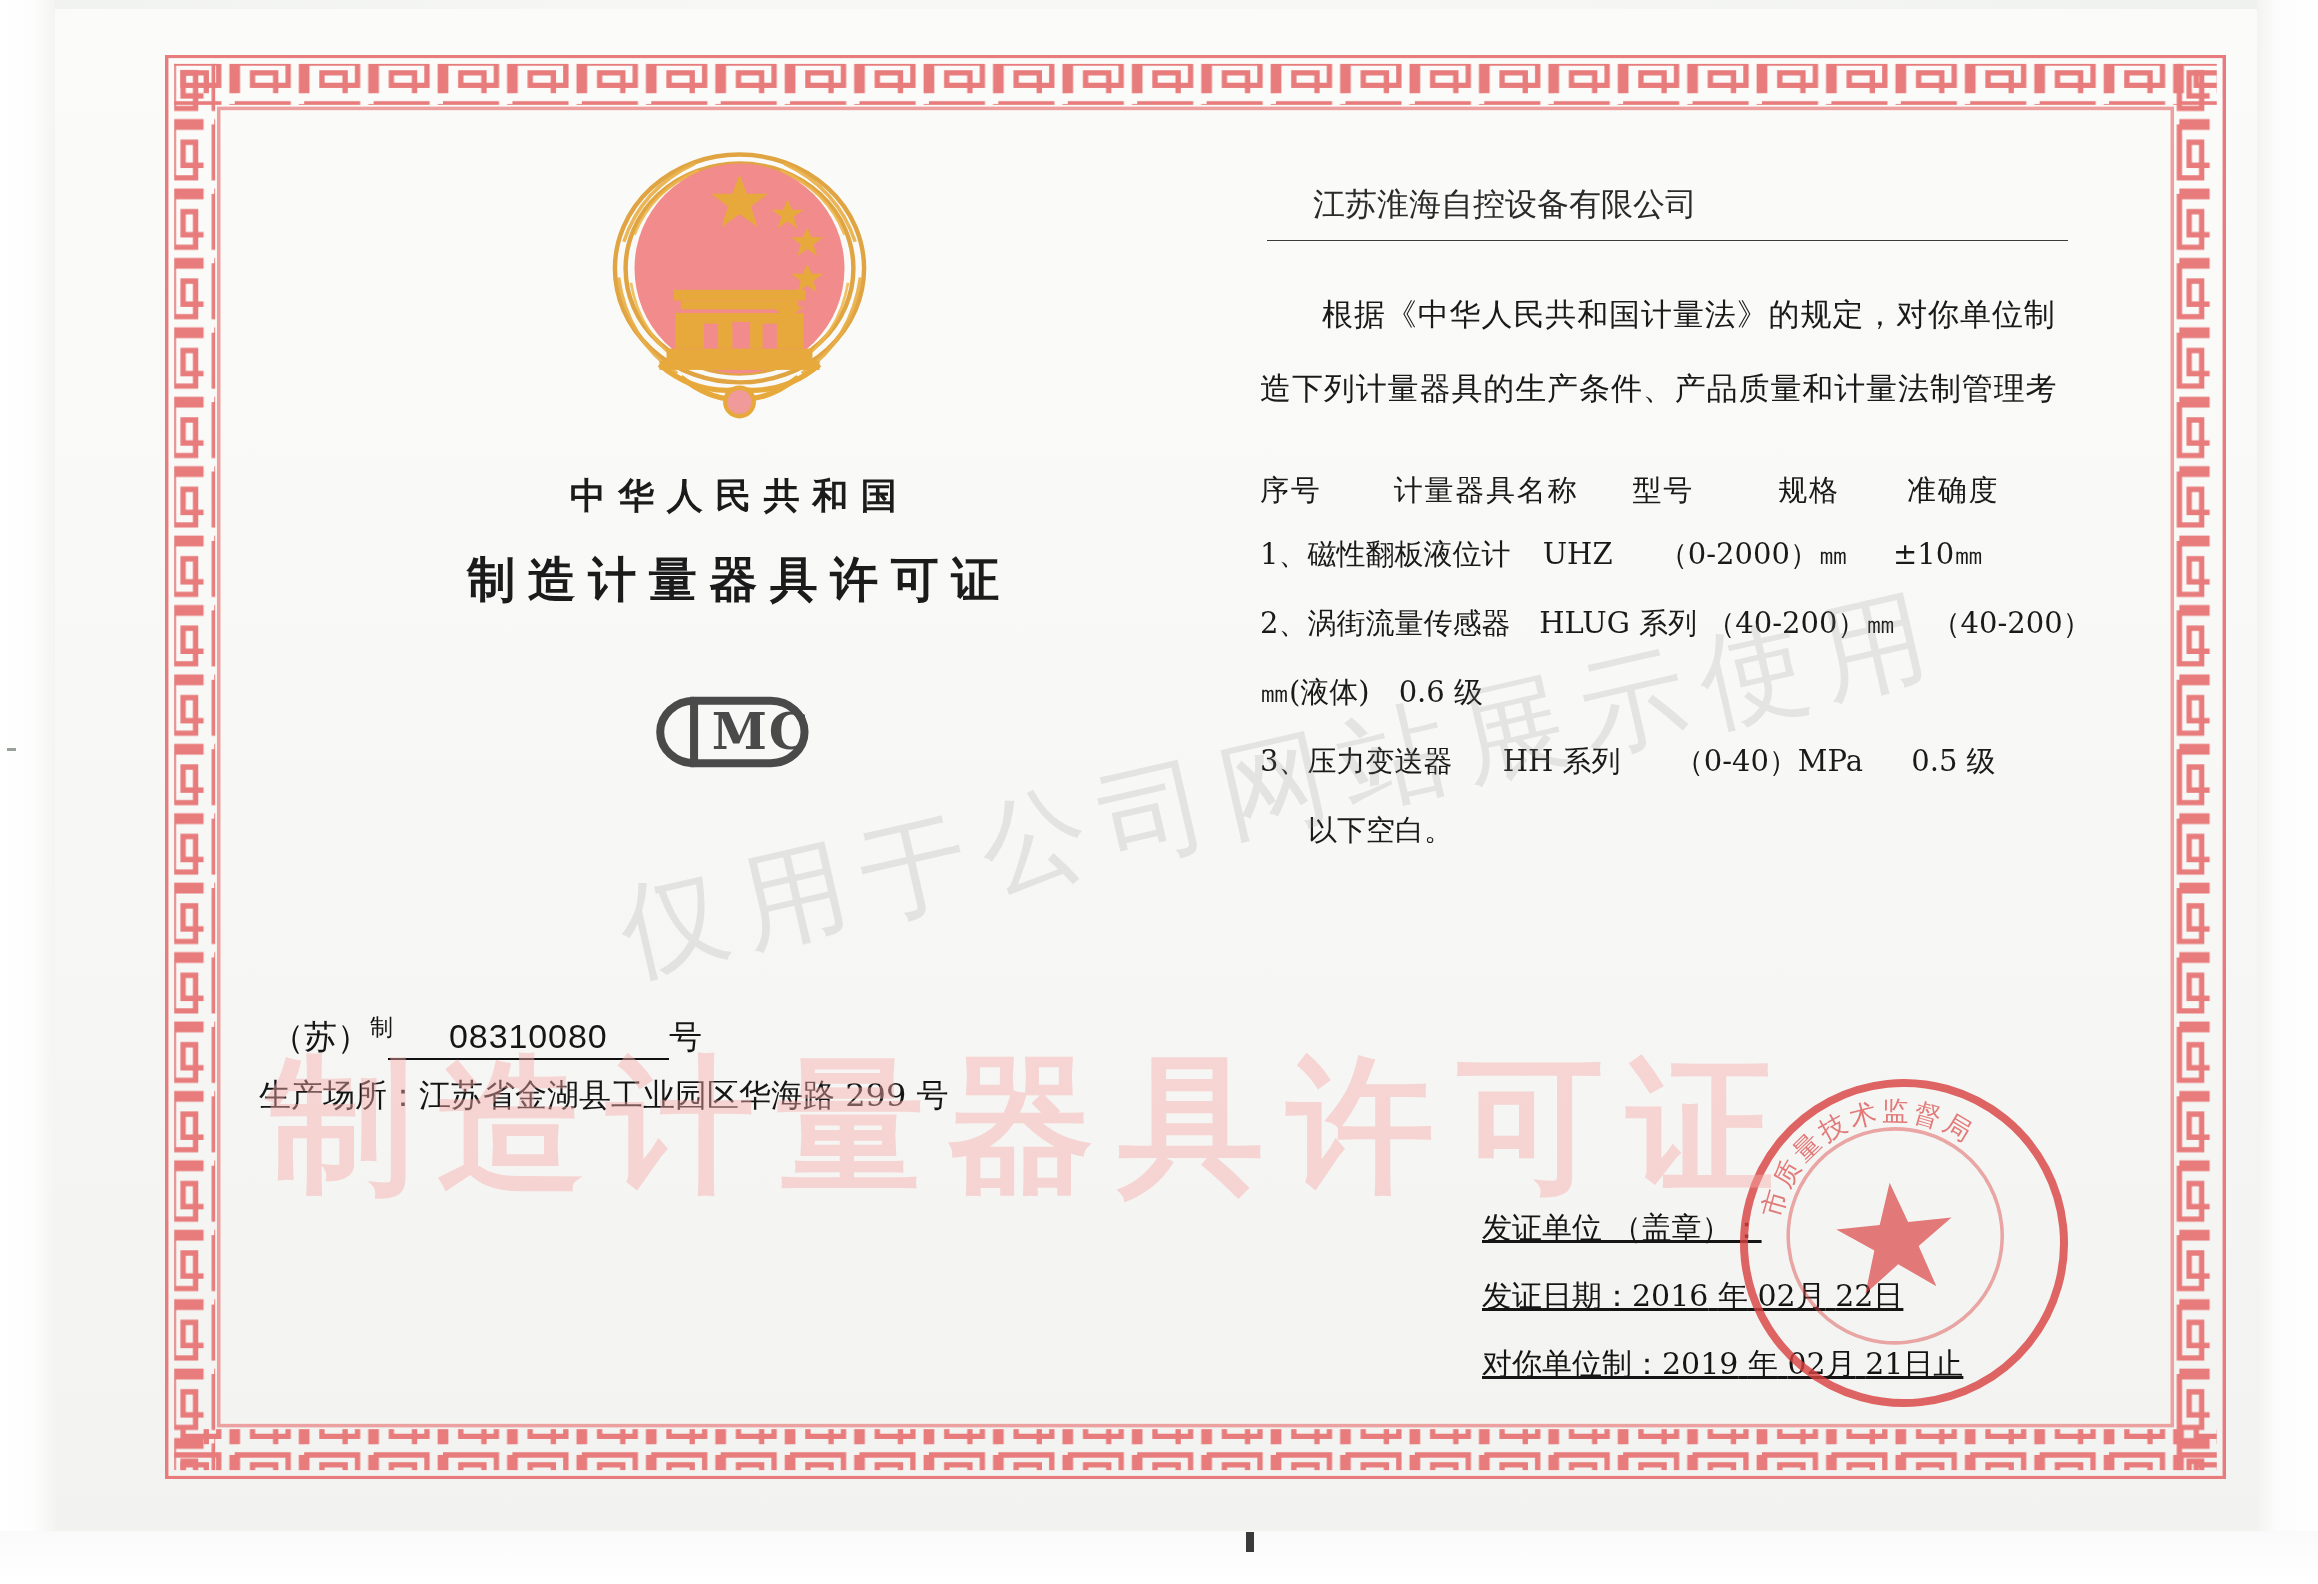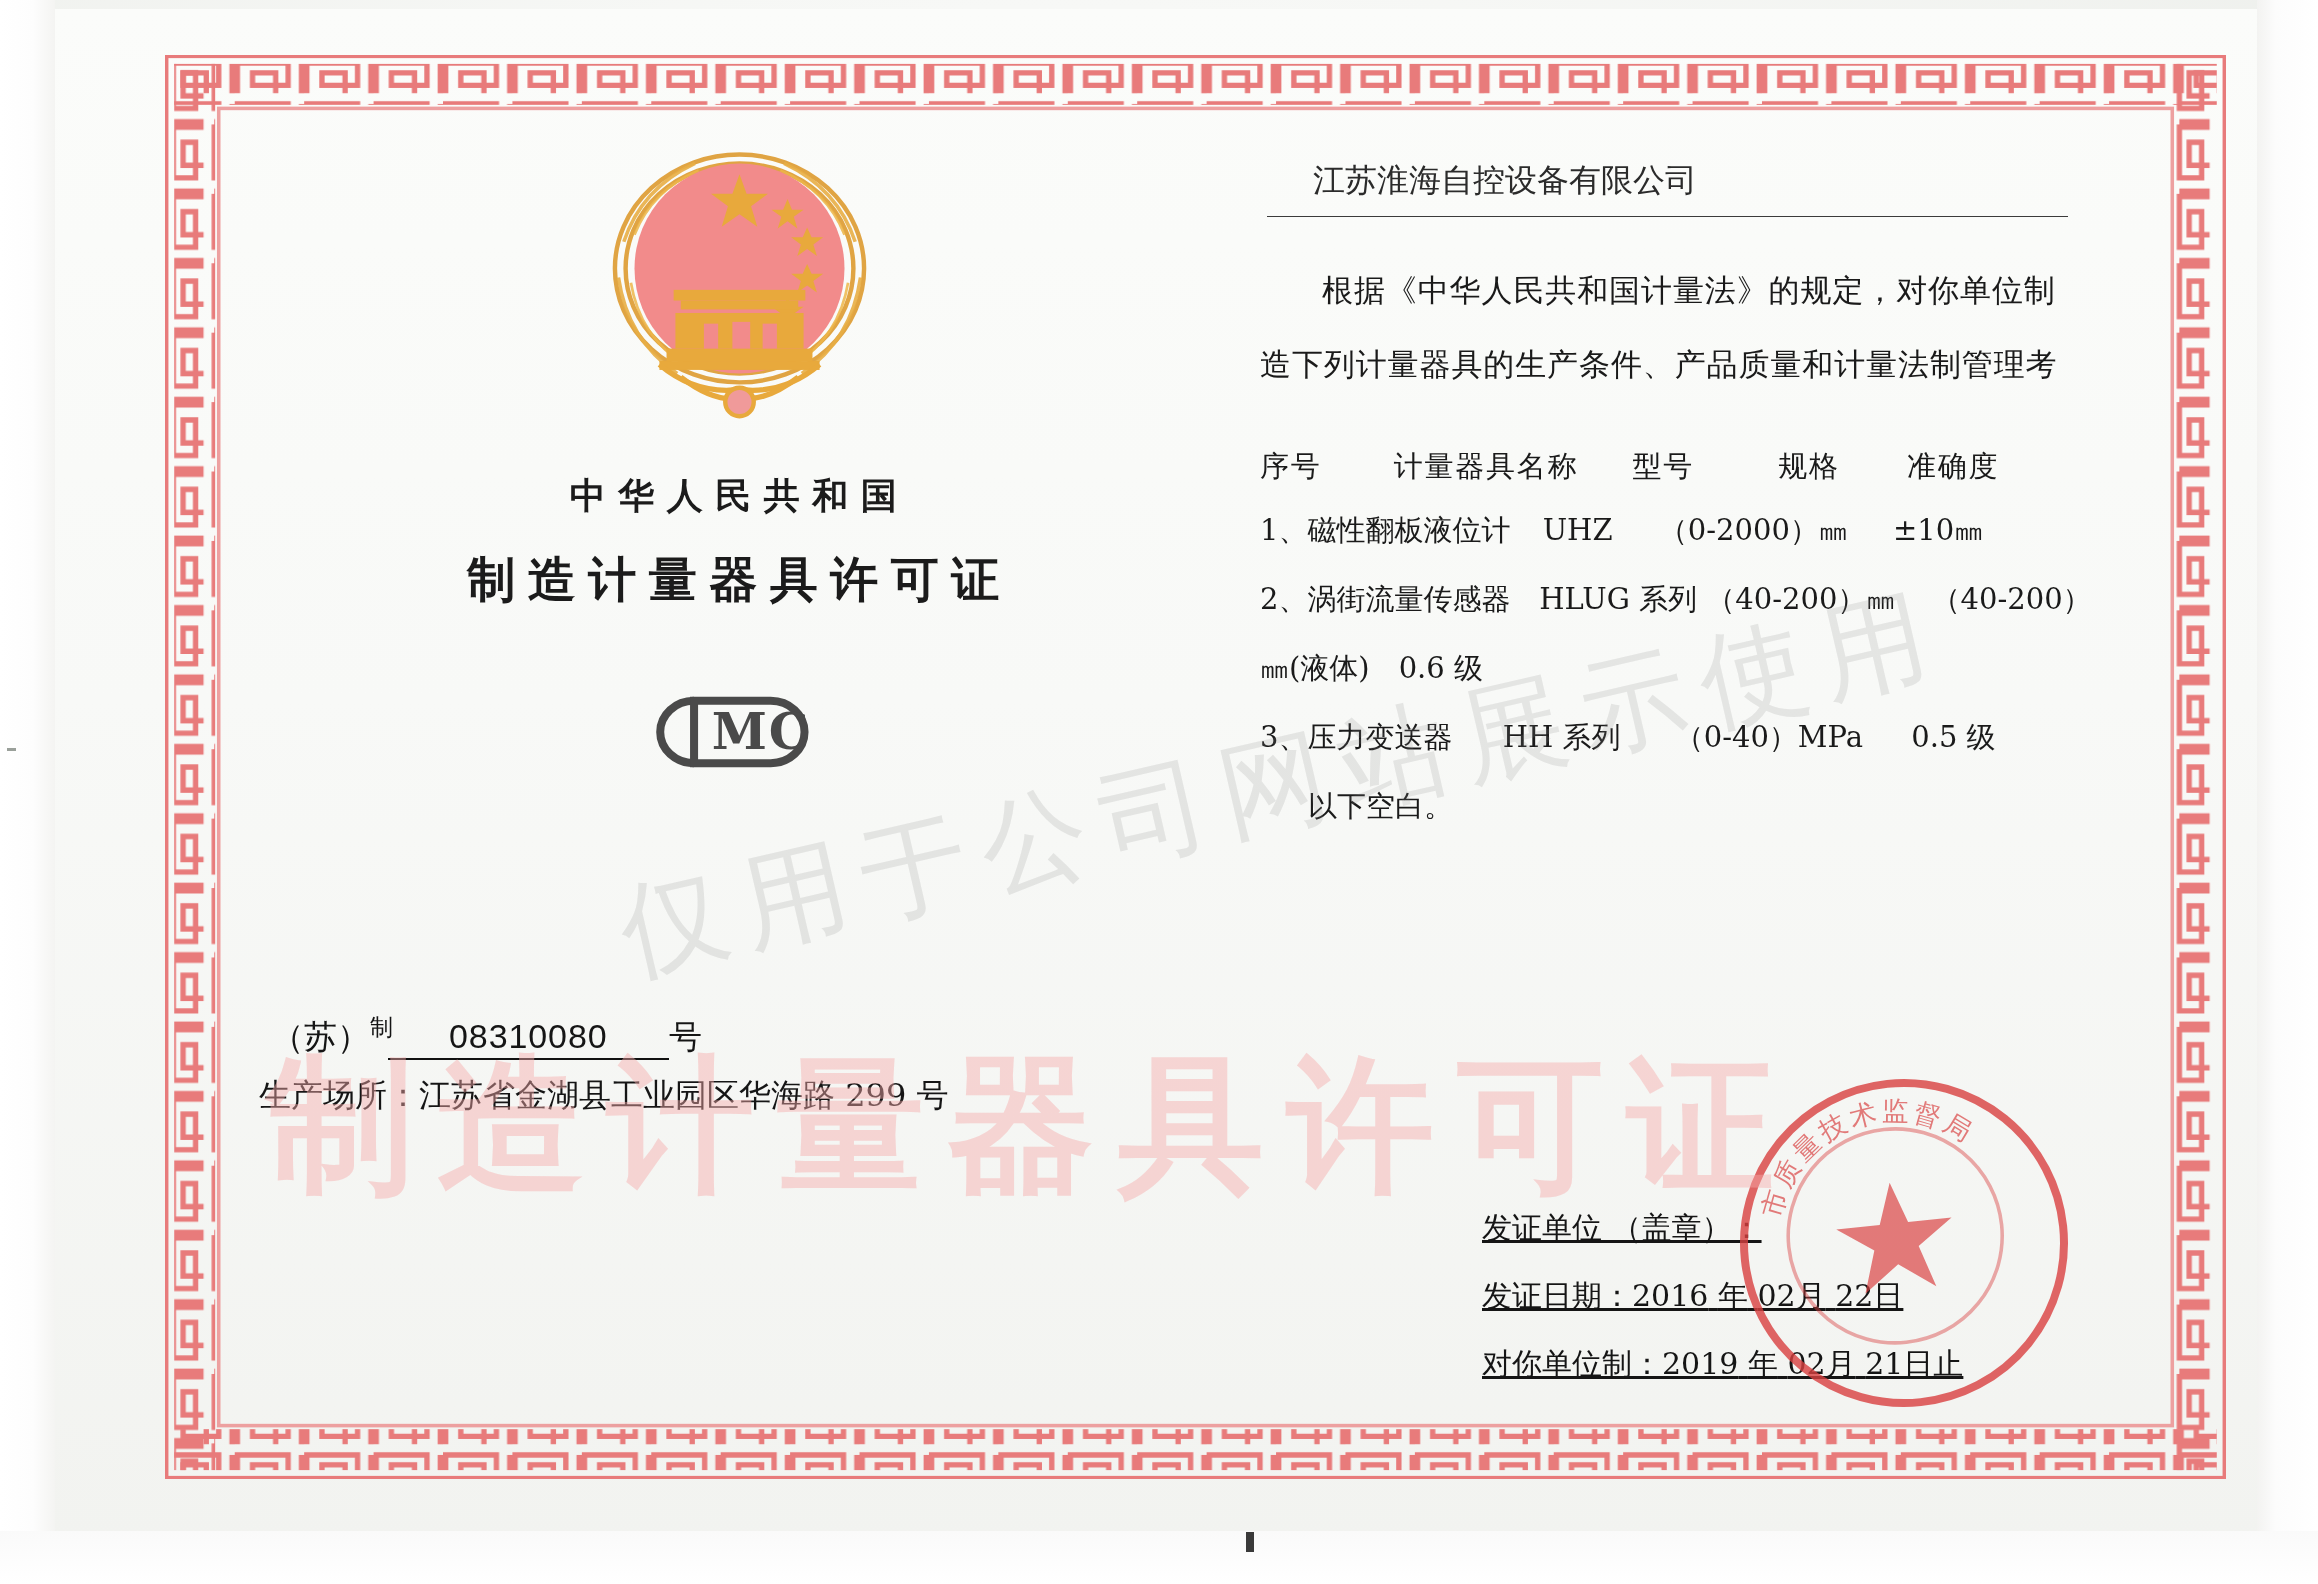--- a/index.html
+++ b/index.html
@@ -71,21 +71,21 @@
     margin-right:-5.3px;
   }
   .prod-site{
     position:absolute;left:80px;top:1019px;width:1068px;
     font-family:"DejaVu Serif","Liberation Serif",serif;
     color:#151515;font-size:32px;white-space:nowrap;margin-left:14px;
   }
 
   
   .right-col{
-    position:absolute;left:1095px;top:104px;width:908px;
+    position:absolute;left:1095px;top:128px;width:908px;
     font-family:"DejaVu Serif","Liberation Serif",serif;color:#1a1a1a;
   }
   .company{
     font-size:32px;color:#2b2b2b;padding-left:53px;
   }
   .company-underline{
     width:801px;height:1.8px;background:#3b3b3b;margin-top:12.5px;margin-left:7.1px;
   }
   .para{
     margin-top:36px;font-size:31px;line-height:74px;letter-spacing:0.9px;

